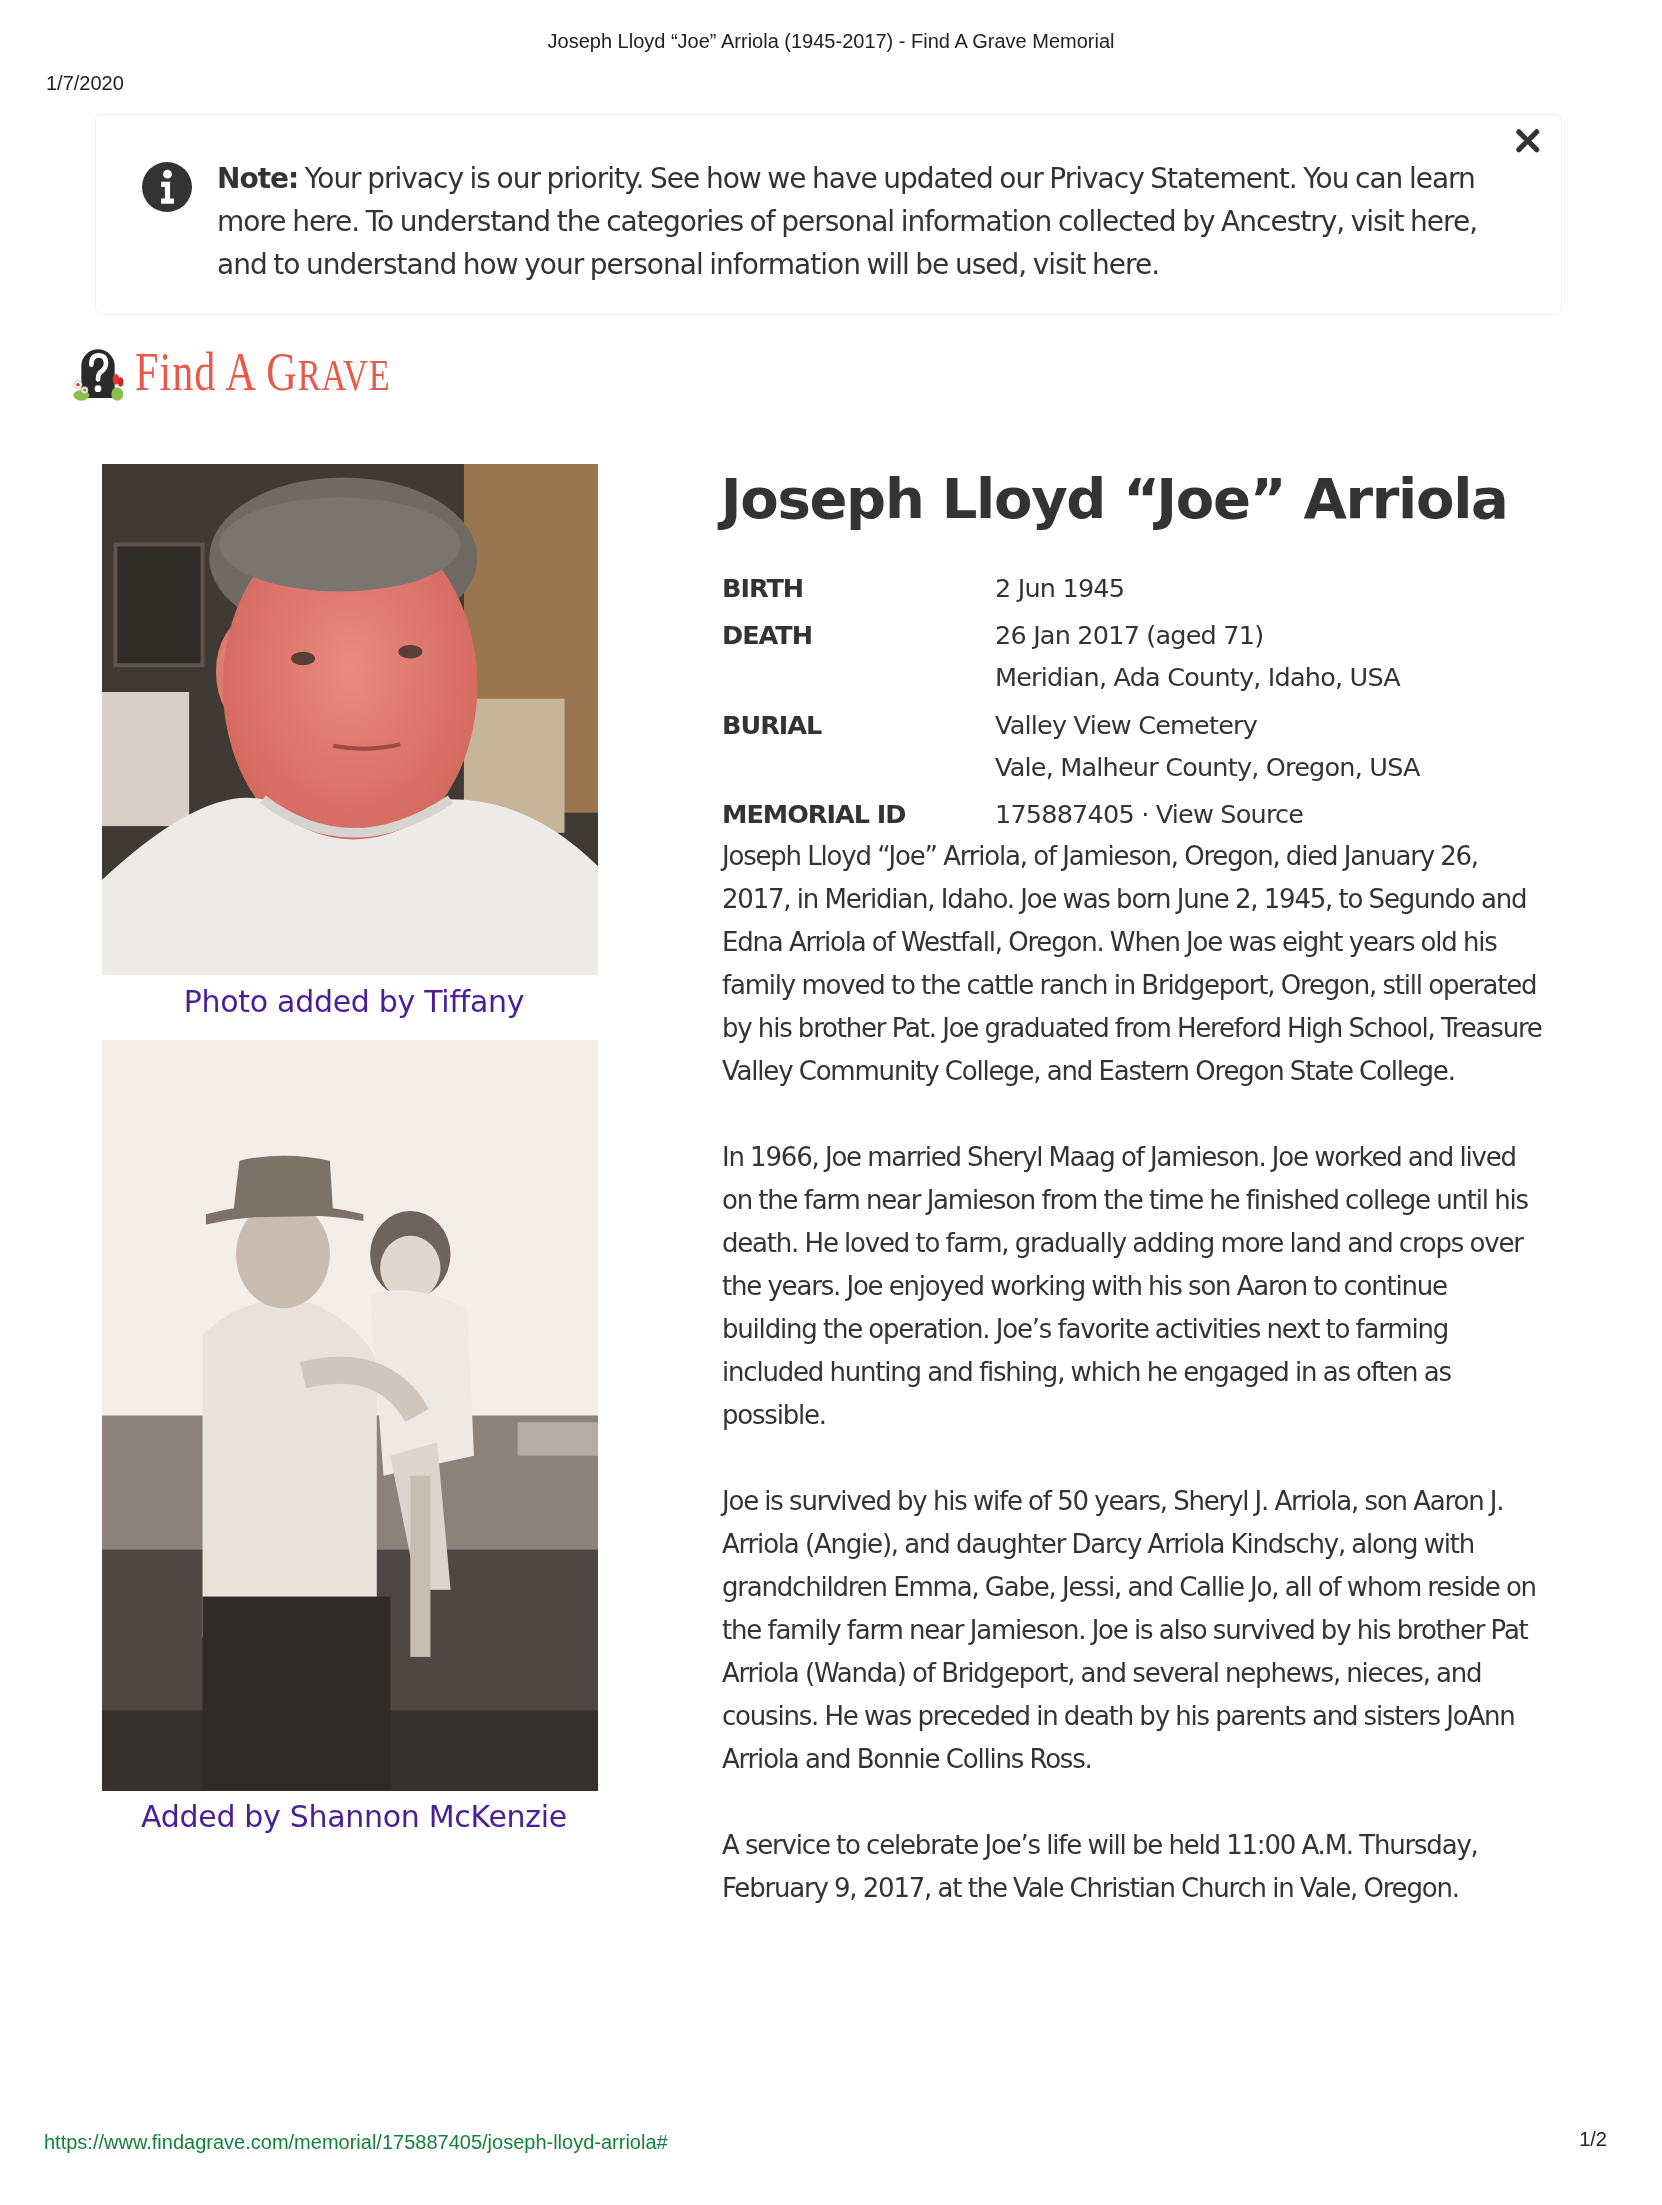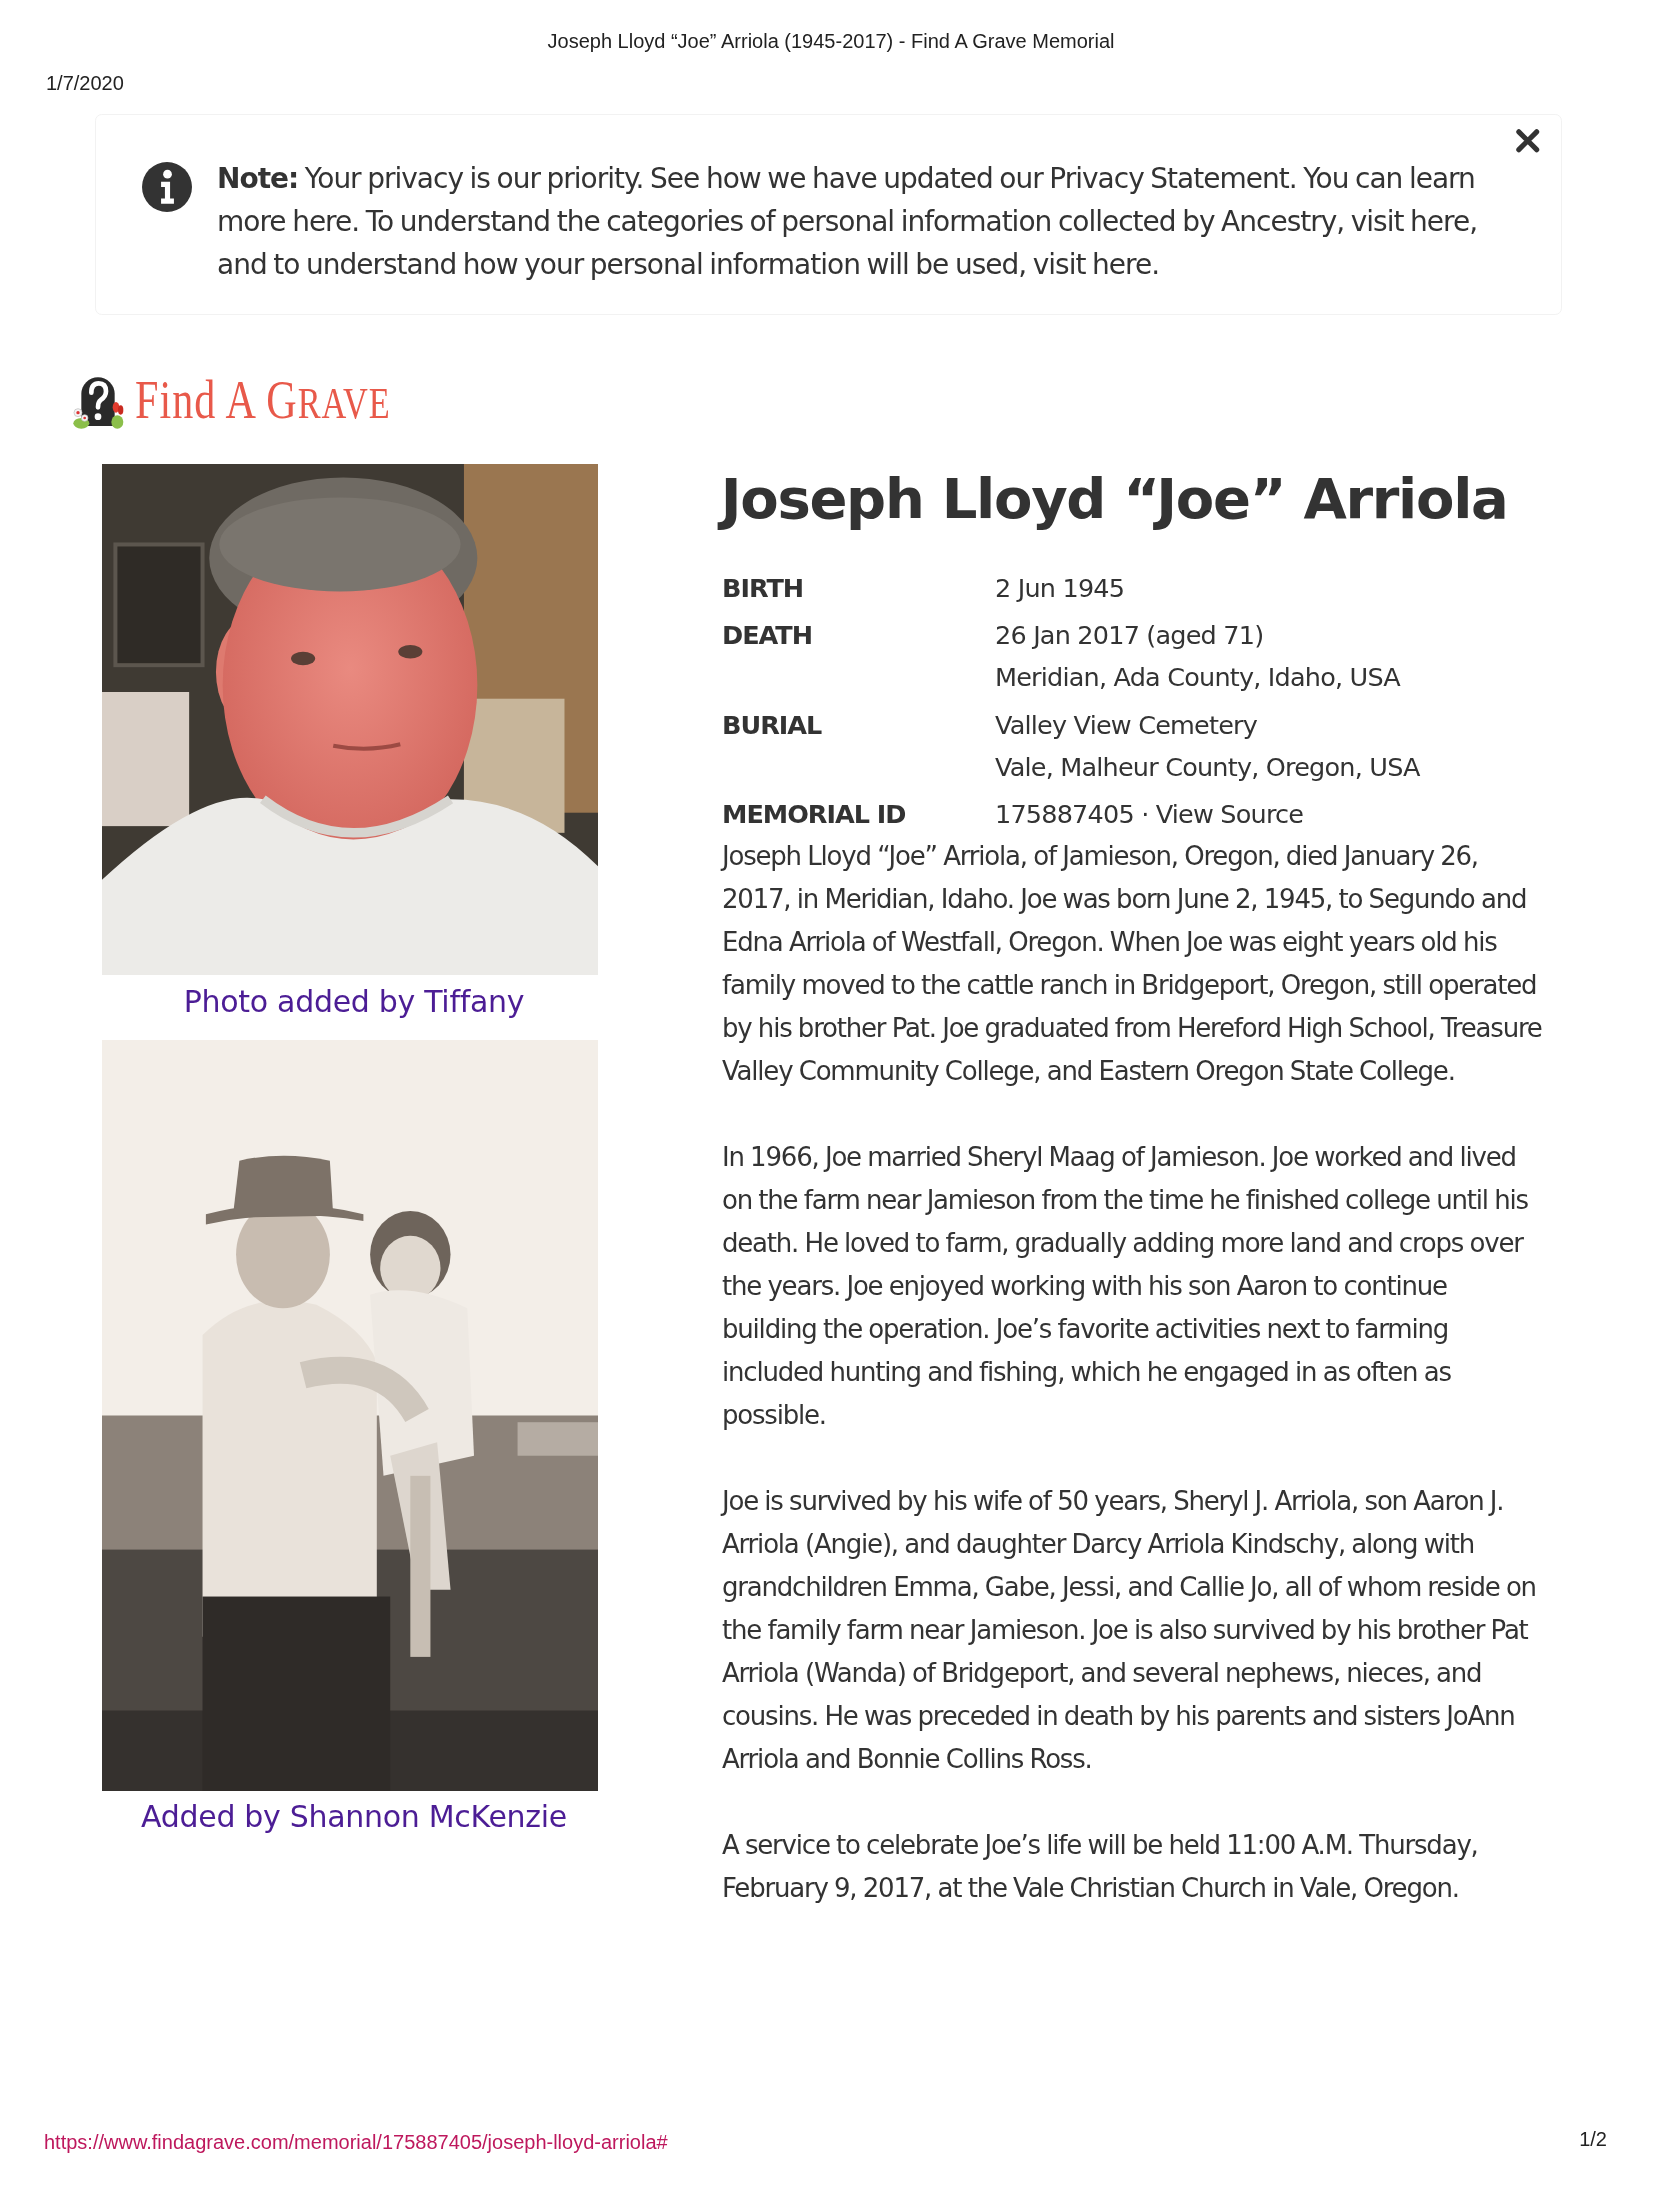--- a/index.html
+++ b/index.html
@@ -18,21 +18,21 @@
       font-family: "Liberation Sans", sans-serif;
       margin-top: 40px;
     }
     .print-header-title {
       position: absolute; left: 0; right: 0; top: 29.5px;
       text-align: center; font-size: 20px; color: #222;
       font-family: "Liberation Sans", sans-serif;
     }
     .print-footer-url {
       position: absolute; left: 44px; top: 2131px;
-      font-size: 20px; color: #be185d;
+      font-size: 20px; color: #15803d;
       font-family: "Liberation Sans", sans-serif;
     }
     .print-footer-page {
       position: absolute; right: 55px; top: 2128px;
       font-size: 20px; color: #222;
       font-family: "Liberation Sans", sans-serif;
     }
 
     
     .notice {
@@ -63,21 +63,21 @@
       position: absolute; right: 14.7px; top: 6.7px;
       width: 38px; height: 38px;
       display: flex; align-items: center; justify-content: center;
       cursor: pointer;
     }
     .notice-close svg { width: 25.5px; height: 25.5px; }
 
     
     .logo {
       position: absolute; left: 72px; top: 342px;
-      display: flex; align-items: center; gap: 10.7px; margin-top: 28px;
+      display: flex; align-items: center; gap: 10.7px;
     }
     .logo-mark { width: 52px; height: 60px; }
     .logo-text {
       font-family: "Liberation Serif", "DejaVu Serif", serif;
       font-size: 54px; color: #e8594a;
       letter-spacing: 1.3px;
       transform: scaleX(0.78);
       transform-origin: left center;
       line-height: 1;
       white-space: nowrap;

